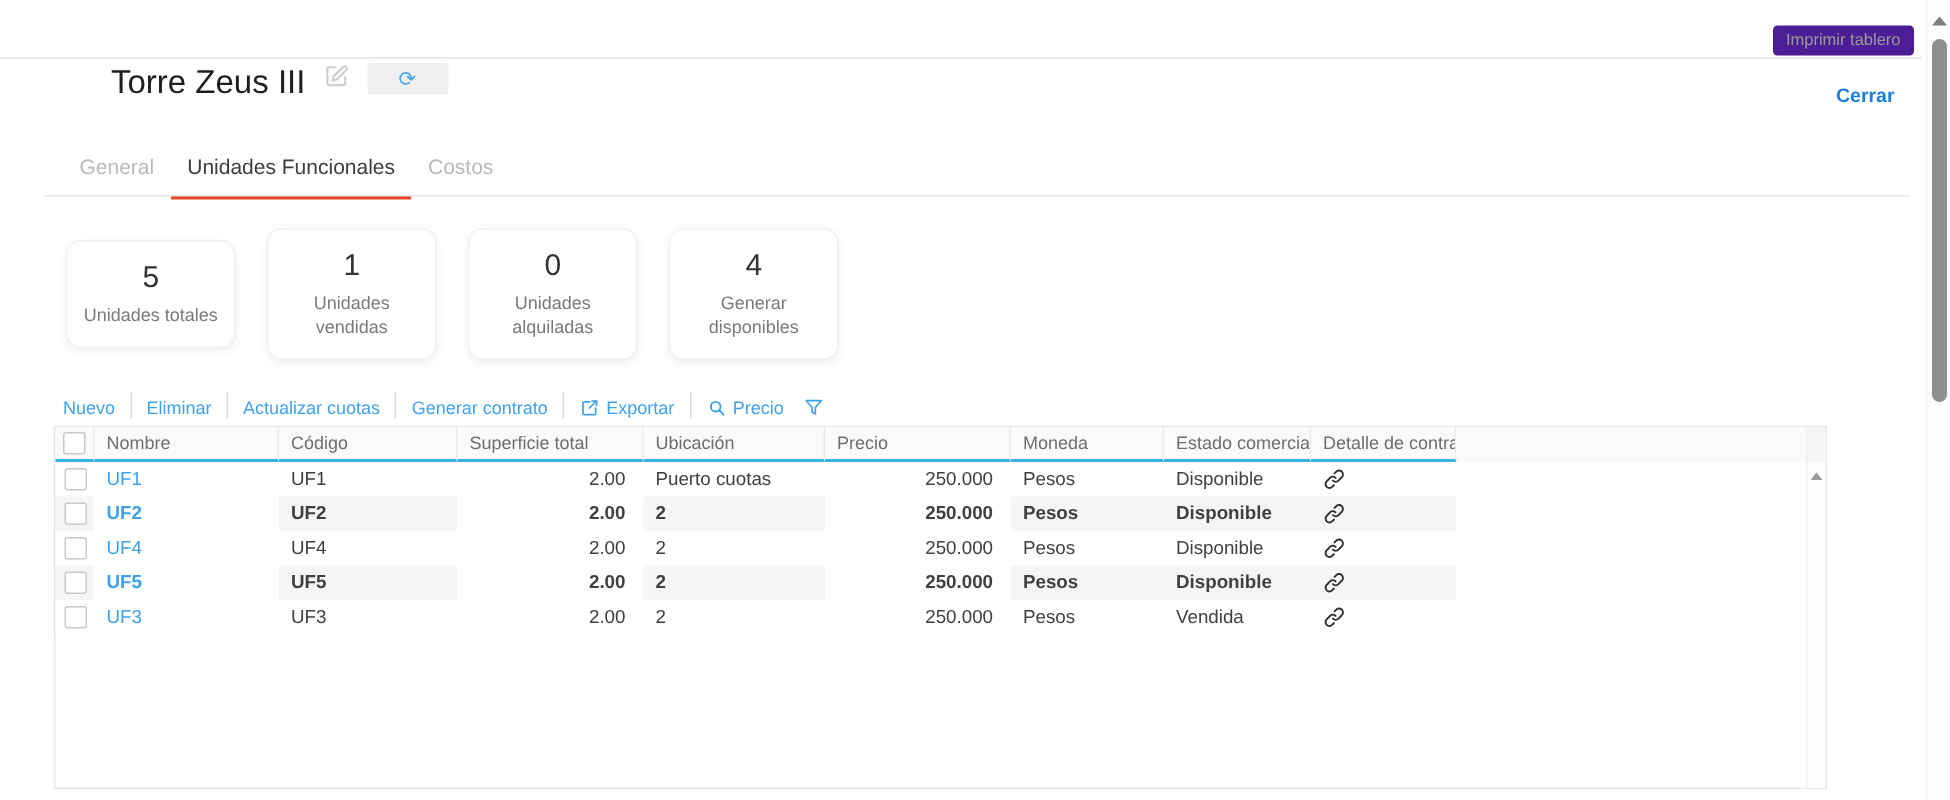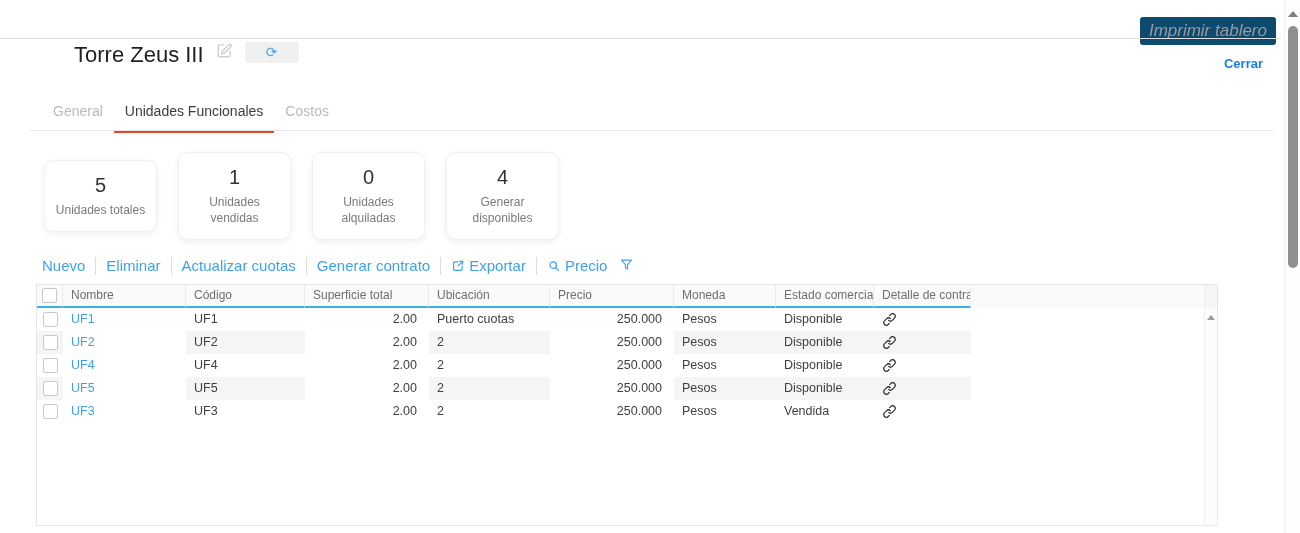--- a/index.html
+++ b/index.html
@@ -1,21 +1,21 @@
 <!DOCTYPE html>
 <html><head>
 <meta charset="utf-8">
 <style>
   * { margin:0; padding:0; box-sizing:border-box; }
   html,body { width:1300px; height:533px; overflow:hidden; background:#fff;
               font-family:"Liberation Sans", sans-serif; position:relative; }
 
   
-  .print-btn { position:absolute; top:17px; right:24px; background:#0c4a6e; color:#9b9b9b;
-               font-size:17px; padding:4px 9px; border-radius:3px;font-style:italic; }
+  .print-btn { position:absolute; top:17px; right:24px; background:#4c1d95; color:#9b9b9b;
+               font-size:11px; padding:4px 9px; border-radius:3px; }
   .top-divider { position:absolute; top:38px; left:0; width:1281px; height:1px; background:#e2e2e2; }
 
   
   .win-scroll { position:absolute; top:0; right:0; width:16px; height:533px; background:#fdfdfd;
                 border-left:1px solid #f2f2f2; }
   .win-scroll .up-arrow { position:absolute; top:11px; left:3px; width:0; height:0;
                 border-left:5px solid transparent; border-right:5px solid transparent;
                 border-bottom:6px solid #7d7d7d; }
   .win-scroll .thumb { position:absolute; top:26px; left:3px; width:10px; height:242px;
                 background:#8f8f8f; border-radius:5px; }
@@ -37,22 +37,22 @@
 
   
   .cards { position:absolute; left:44px; top:152px; display:flex; gap:21px; align-items:center; }
   .card { background:#fff; border:1px solid #f1f1f1; border-radius:10px; text-align:center;
           padding:13px 10px; box-shadow:0 2px 6px rgba(0,0,0,.07); min-width:113px; }
   .card .num { font-size:20px; color:#333; margin-bottom:5px; }
   .card .lbl { font-size:12px; color:#7a7a7a; line-height:1.35; max-width:84px; margin:0 auto; }
   .card.one-line .lbl { max-width:none; }
 
   
-  .toolbar { position:absolute; left:42px; top:257px; display:flex; align-items:flex-start;
-             font-size:15px; color:#3fa2e9; height:22px; }
+  .toolbar { position:absolute; left:42px; top:257px; display:flex; align-items:flex-end;
+             font-size:12px; color:#3fa2e9; height:22px; }
   .tb-link { cursor:pointer; white-space:nowrap; }
   .tb-sep { width:1px; height:18px; background:#ddd; margin:0 10px; }
   .tb-group { display:flex; align-items:center; gap:4px; cursor:pointer; }
   .tb-icon svg { display:block; }
   .filter-icon { margin-left:12px; cursor:pointer; }
 
   
   .grid { position:absolute; left:36px; top:284px; width:1182px; height:242px;
           border:1px solid #e6e6e6; background:#fff; }
   .grid-rows { width:calc(100% - 13px); }
@@ -63,21 +63,21 @@
   .ghead .c-fill { border-right:none; border-bottom:2px solid transparent; }
   .c-cb { width:26px; padding:0; display:flex; align-items:center; justify-content:center; }
   .ghead .c-cb { border-right:1px solid #e9e9e9; }
   .c1 { width:123px; } .c2 { width:119px; }
   .c3 { width:124px; text-align:right; padding-left:0; padding-right:12px; }
   .c4 { width:121px; }
   .c5 { width:124px; text-align:right; padding-left:0; padding-right:12px; }
   .c6 { width:102px; } .c7 { width:98px; } .c8 { width:97px; }
   .ghead .c3, .ghead .c5 { text-align:left; padding-left:8px; padding-right:0; }
   .c-fill { flex:1; }
-  .grow.alt .cell { background:#f5f5f5; }
+  .grow.alt .cell { background:#f5f5f5;font-weight:bold; }
   .grow.alt .cell.keep { background:#fff; }
   .name-link { color:#3fa2e9; cursor:pointer; }
   .cb { width:15px; height:15px; border:1px solid #c8c8c8; border-radius:2px; background:#fff;
         display:inline-block; cursor:pointer; }
   .link-cell { display:flex; align-items:center; }
   .link-cell svg { display:block; }
 
   
   .grid-scroll { position:absolute; top:0; right:0; bottom:0; width:13px; background:#fcfcfc;
                  border-left:1px solid #efefef; }

